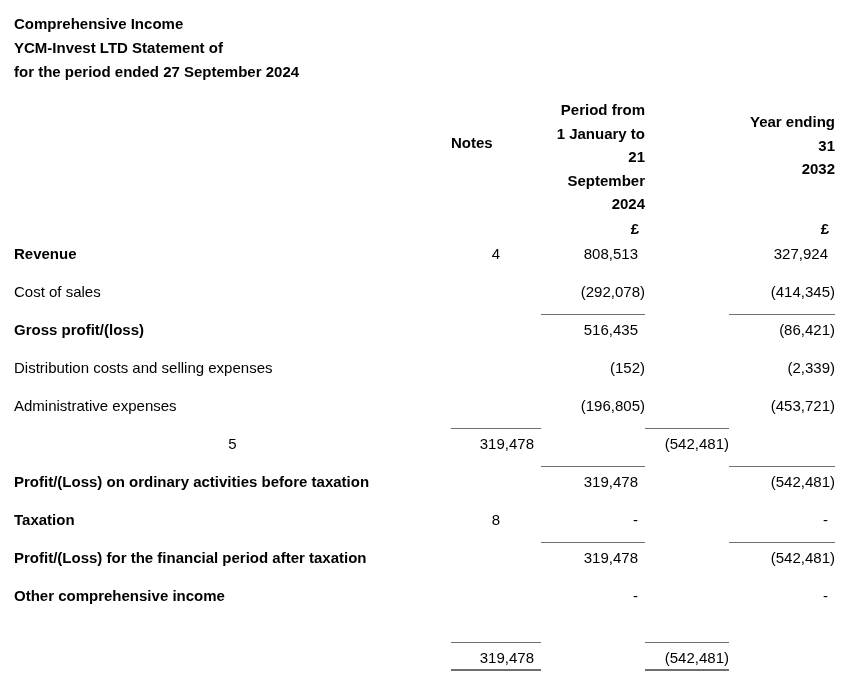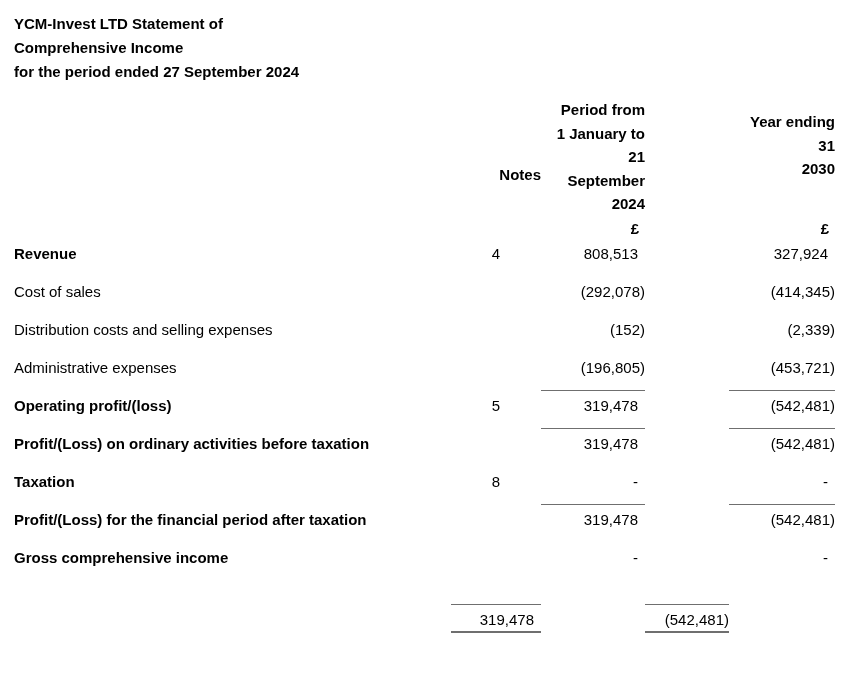--- a/index.html
+++ b/index.html
@@ -21,23 +21,23 @@
   
   .title { font-weight: 700; line-height: 24px; }
   
   .grid {
     display: grid;
     grid-template-columns: 1fr 90px 104px 84px 106px;
   }
   
   .head-grid { margin-top: 14px; font-weight: 700; }
   .head-grid .c-notes {
-    text-align: right;
+    text-align: left;
     align-self: start;
-    margin-top: 68px;
+    margin-top: 36px;
   }
   .head-grid .c-v1,
   .head-grid .c-v2 {
     text-align: right;
     line-height: 23.5px;
     align-self: start;
   }
   .head-grid .c-v2 { margin-top: 12px; }
   
   .currency-row { margin-top: 4px; font-weight: 700; }
@@ -68,40 +68,40 @@
     border-bottom: 2px solid var(--line-color, #6f6f6f);
     padding-bottom: 3px;
   }
 </style>
 </head>
 <body>
 
 <div class="page">
 
   <div class="title">
+    <div>Comprehensive Income</div>
     <div>YCM-Invest LTD Statement of</div>
-    <div>Comprehensive Income</div>
     <div>for the period ended 27 September 2024</div>
   </div>
 
   <div class="grid head-grid">
     <div class="c-label"></div>
     <div class="c-notes">Notes</div>
     <div class="c-v1">
       <div>Period from</div>
       <div>1 January to</div>
       <div>21</div>
       <div>September</div>
       <div>2024</div>
     </div>
     <div class="c-gap"></div>
     <div class="c-v2">
       <div>Year ending</div>
       <div>31</div>
-      <div>2030</div>
+      <div>2032</div>
     </div>
   </div>
 
   <div class="grid currency-row">
     <div></div>
     <div></div>
     <div class="cur">£</div>
     <div></div>
     <div class="cur">£</div>
   </div>
@@ -123,20 +123,31 @@
         <div class="note"></div>
         <div class="vcell">
           <span class="val">(292,078)</span>
         </div>
         <div></div>
         <div class="vcell">
           <span class="val">(414,345)</span>
         </div>
       </div>
       <div class="grid row">
+        <div class="lbl bold">Gross profit/(loss)</div>
+        <div class="note"></div>
+        <div class="vcell">
+          <span class="val line-above pos">516,435</span>
+        </div>
+        <div></div>
+        <div class="vcell">
+          <span class="val line-above">(86,421)</span>
+        </div>
+      </div>
+      <div class="grid row">
         <div class="lbl">Distribution costs and selling expenses</div>
         <div class="note"></div>
         <div class="vcell">
           <span class="val">(152)</span>
         </div>
         <div></div>
         <div class="vcell">
           <span class="val">(2,339)</span>
         </div>
       </div>
@@ -145,21 +156,20 @@
         <div class="note"></div>
         <div class="vcell">
           <span class="val">(196,805)</span>
         </div>
         <div></div>
         <div class="vcell">
           <span class="val">(453,721)</span>
         </div>
       </div>
       <div class="grid row">
-        <div class="lbl bold">Operating profit/(loss)</div>
         <div class="note">5</div>
         <div class="vcell">
           <span class="val line-above pos">319,478</span>
         </div>
         <div></div>
         <div class="vcell">
           <span class="val line-above">(542,481)</span>
         </div>
       </div>
       <div class="grid row">
@@ -189,21 +199,21 @@
         <div class="note"></div>
         <div class="vcell">
           <span class="val line-above pos">319,478</span>
         </div>
         <div></div>
         <div class="vcell">
           <span class="val line-above">(542,481)</span>
         </div>
       </div>
       <div class="grid row">
-        <div class="lbl bold">Gross comprehensive income</div>
+        <div class="lbl bold">Other comprehensive income</div>
         <div class="note"></div>
         <div class="vcell">
           <span class="val pos">-</span>
         </div>
         <div></div>
         <div class="vcell">
           <span class="val pos">-</span>
         </div>
       </div>
       <div class="grid row spacer">

